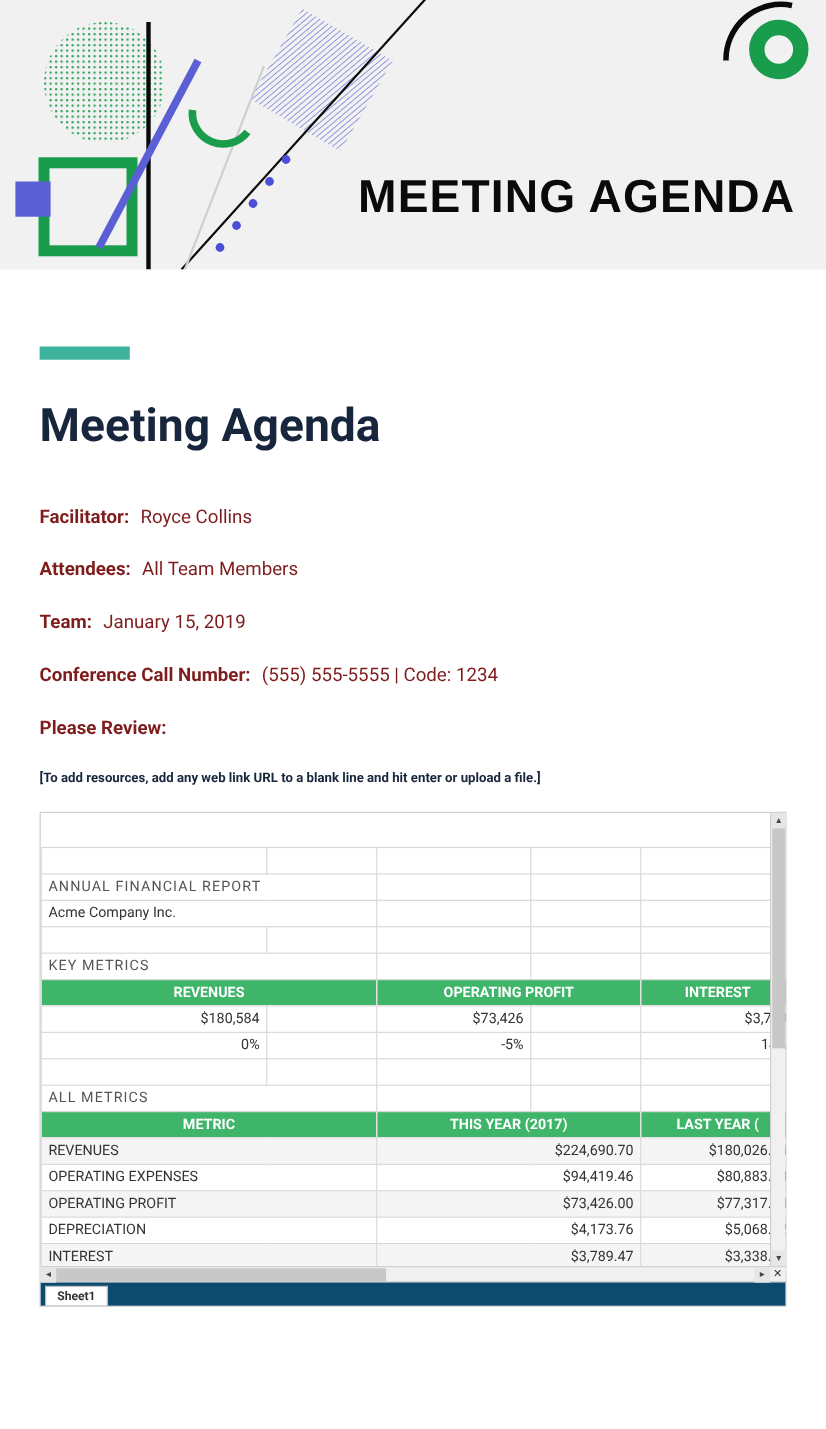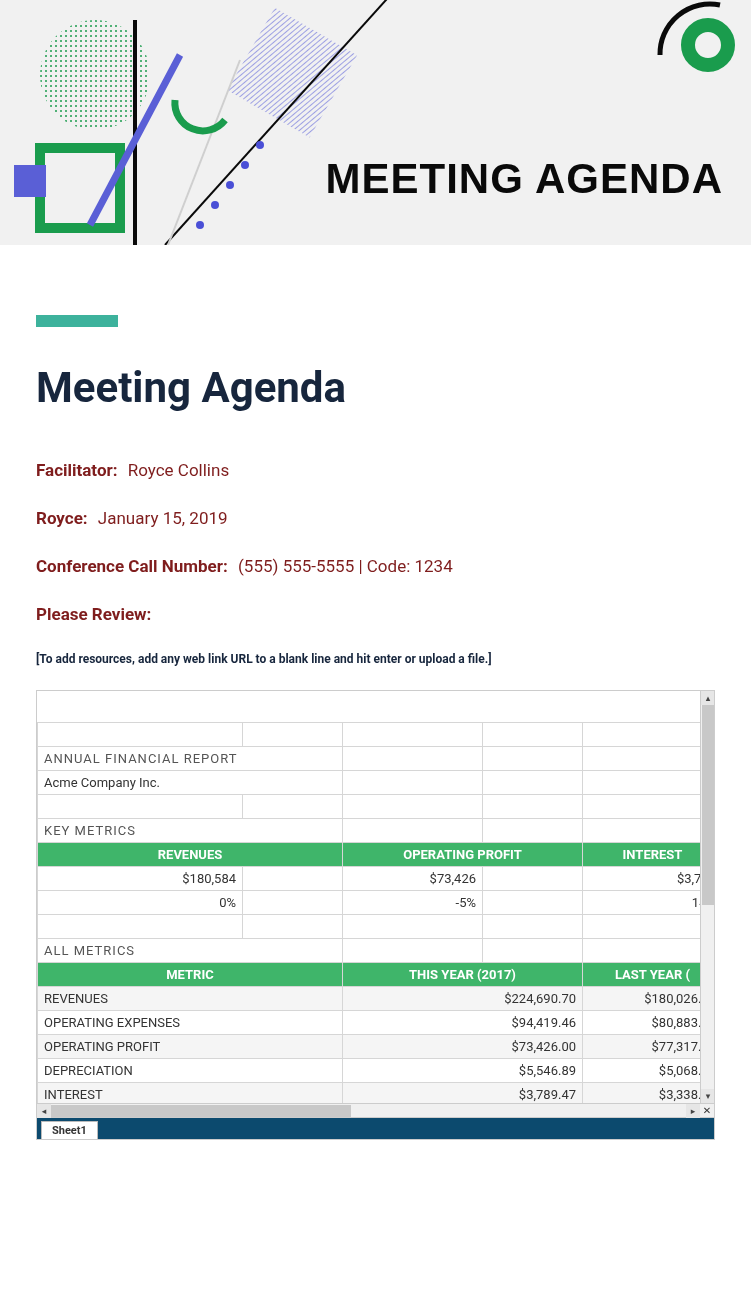--- a/index.html
+++ b/index.html
@@ -228,21 +228,25 @@
 
 <div class="content">
   <div class="accent-bar"></div>
   <h1 class="doc-title">Meeting Agenda</h1>
 
   <div class="field-row">
     <span class="lbl">Facilitator:</span>
     <span class="val">Royce Collins</span>
   </div>
   <div class="field-row">
-    <span class="lbl">Royce:</span>
+    <span class="lbl">Attendees:</span>
+    <span class="val">All Team Members</span>
+  </div>
+  <div class="field-row">
+    <span class="lbl">Team:</span>
     <span class="val">January 15, 2019</span>
   </div>
   <div class="field-row">
     <span class="lbl">Conference Call Number:</span>
     <span class="val">(555) 555-5555   |   Code: 1234</span>
   </div>
   <div class="field-row">
     <span class="lbl">Please Review:</span>
   </div>
   <div class="instr">[To add resources, add any web link URL to a blank line and hit enter or upload a file.]</div>
@@ -339,21 +343,21 @@
               <td class="num" colspan="2">$94,419.46</td>
               <td class="num">$80,883.33</td>
             </tr>
             <tr class="alt">
               <td colspan="2">OPERATING  PROFIT</td>
               <td class="num" colspan="2">$73,426.00</td>
               <td class="num">$77,317.84</td>
             </tr>
             <tr>
               <td colspan="2">DEPRECIATION</td>
-              <td class="num" colspan="2">$5,546.89</td>
+              <td class="num" colspan="2">$4,173.76</td>
               <td class="num">$5,068.42</td>
             </tr>
             <tr class="alt">
               <td colspan="2">INTEREST</td>
               <td class="num" colspan="2">$3,789.47</td>
               <td class="num">$3,338.31</td>
             </tr>
             <tr>
               <td colspan="2">NET  PROFIT</td>
               <td class="num" colspan="2">$67,474.86</td>

